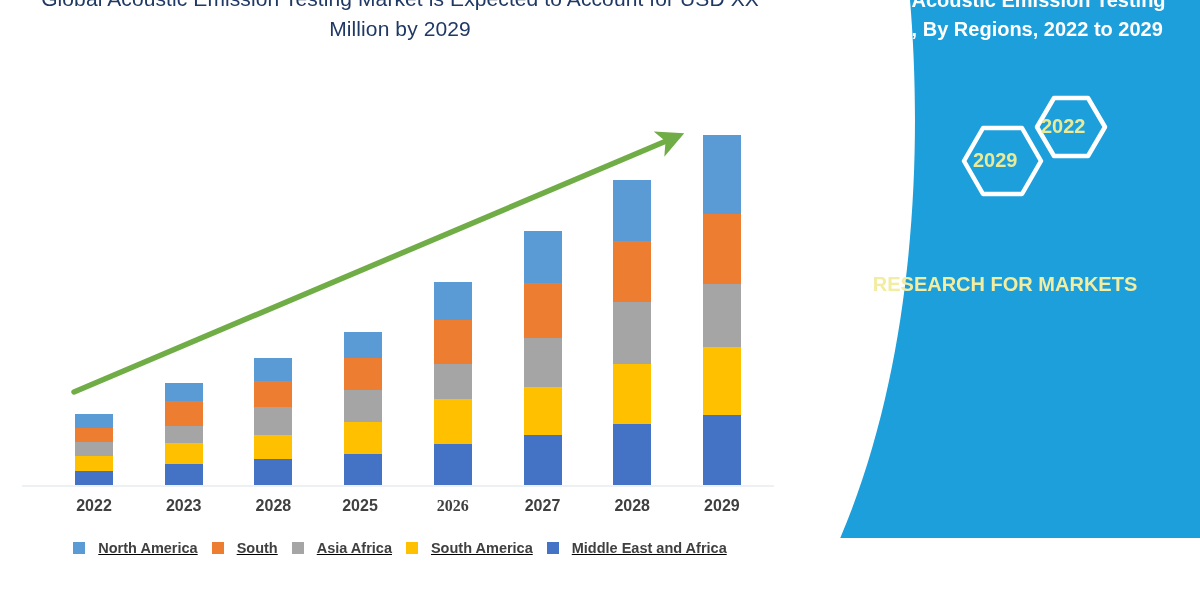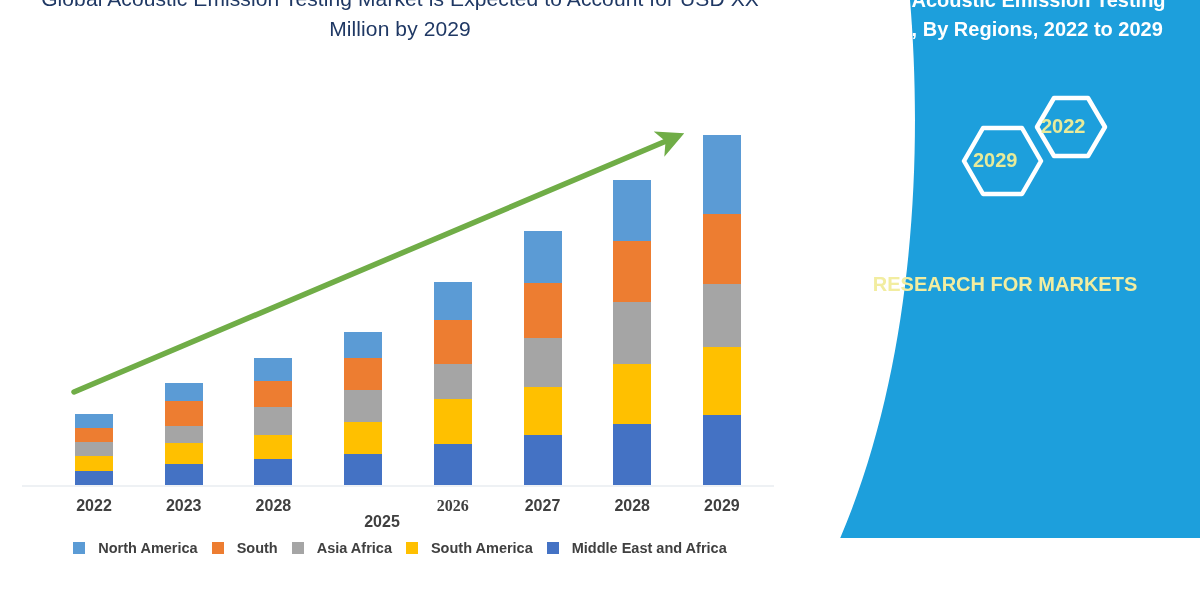--- a/index.html
+++ b/index.html
@@ -55,21 +55,21 @@
   .legend {
     position:absolute;
     left:20px; top:540px;
     width:760px;
     display:flex;
     justify-content:center;
     align-items:center;
     gap:14px;
     flex-wrap:nowrap;
   }
-  .legend-item { display:flex; align-items:center; gap:13px; }
+  .legend-item { display:flex; align-items:center; gap:13px;text-decoration:underline; }
   .legend-swatch { width:12px; height:12px; flex:0 0 auto; }
   .legend-label { font-size:14.5px; font-weight:bold; color:#404040; white-space:nowrap; }
 
   
   .brand-panel {
     position:absolute;
     left:790px; top:0;
     width:410px; height:538px;
     overflow:hidden;
   }
@@ -141,21 +141,21 @@
           <div class="seg" style="background: rgb(91, 155, 213); height: 22.449px; bottom: 104.082px; top: auto;"></div>
         </div>
         <div class="tick-label" style="left: 233.4px;">2028</div>
         <div class="bar" style="left: 344.1px; top: 331.939px; height: 153.061px;">
           <div class="seg" style="background: rgb(68, 114, 196); height: 30.6122px; bottom: 0px; top: auto;"></div>
           <div class="seg" style="background: rgb(255, 192, 0); height: 32.6531px; bottom: 30.6122px; top: auto;"></div>
           <div class="seg" style="background: rgb(165, 165, 165); height: 31.6327px; bottom: 63.2653px; top: auto;"></div>
           <div class="seg" style="background: rgb(237, 125, 49); height: 31.6327px; bottom: 94.898px; top: auto;"></div>
           <div class="seg" style="background: rgb(91, 155, 213); height: 26.5306px; bottom: 126.531px; top: auto;"></div>
         </div>
-        <div class="tick-label" style="left: 342px; margin-top: 16px;">2025</div>
+        <div class="tick-label" style="left: 320px;">2025</div>
         <div class="bar" style="left: 433.8px; top: 281.939px; height: 203.061px;">
           <div class="seg" style="background: rgb(68, 114, 196); height: 40.8163px; bottom: 0px; top: auto;"></div>
           <div class="seg" style="background: rgb(255, 192, 0); height: 44.898px; bottom: 40.8163px; top: auto;"></div>
           <div class="seg" style="background: rgb(165, 165, 165); height: 35.7143px; bottom: 85.7143px; top: auto;"></div>
           <div class="seg" style="background: rgb(237, 125, 49); height: 43.8776px; bottom: 121.429px; top: auto;"></div>
           <div class="seg" style="background: rgb(91, 155, 213); height: 37.7551px; bottom: 165.306px; top: auto;"></div>
         </div>
         <div class="tick-label" style="left: 412.8px; font-family: Liberation Serif, serif;">2026</div>
         <div class="bar" style="left: 523.5px; top: 230.918px; height: 254.082px;">
           <div class="seg" style="background: rgb(68, 114, 196); height: 50px; bottom: 0px; top: auto;"></div>

